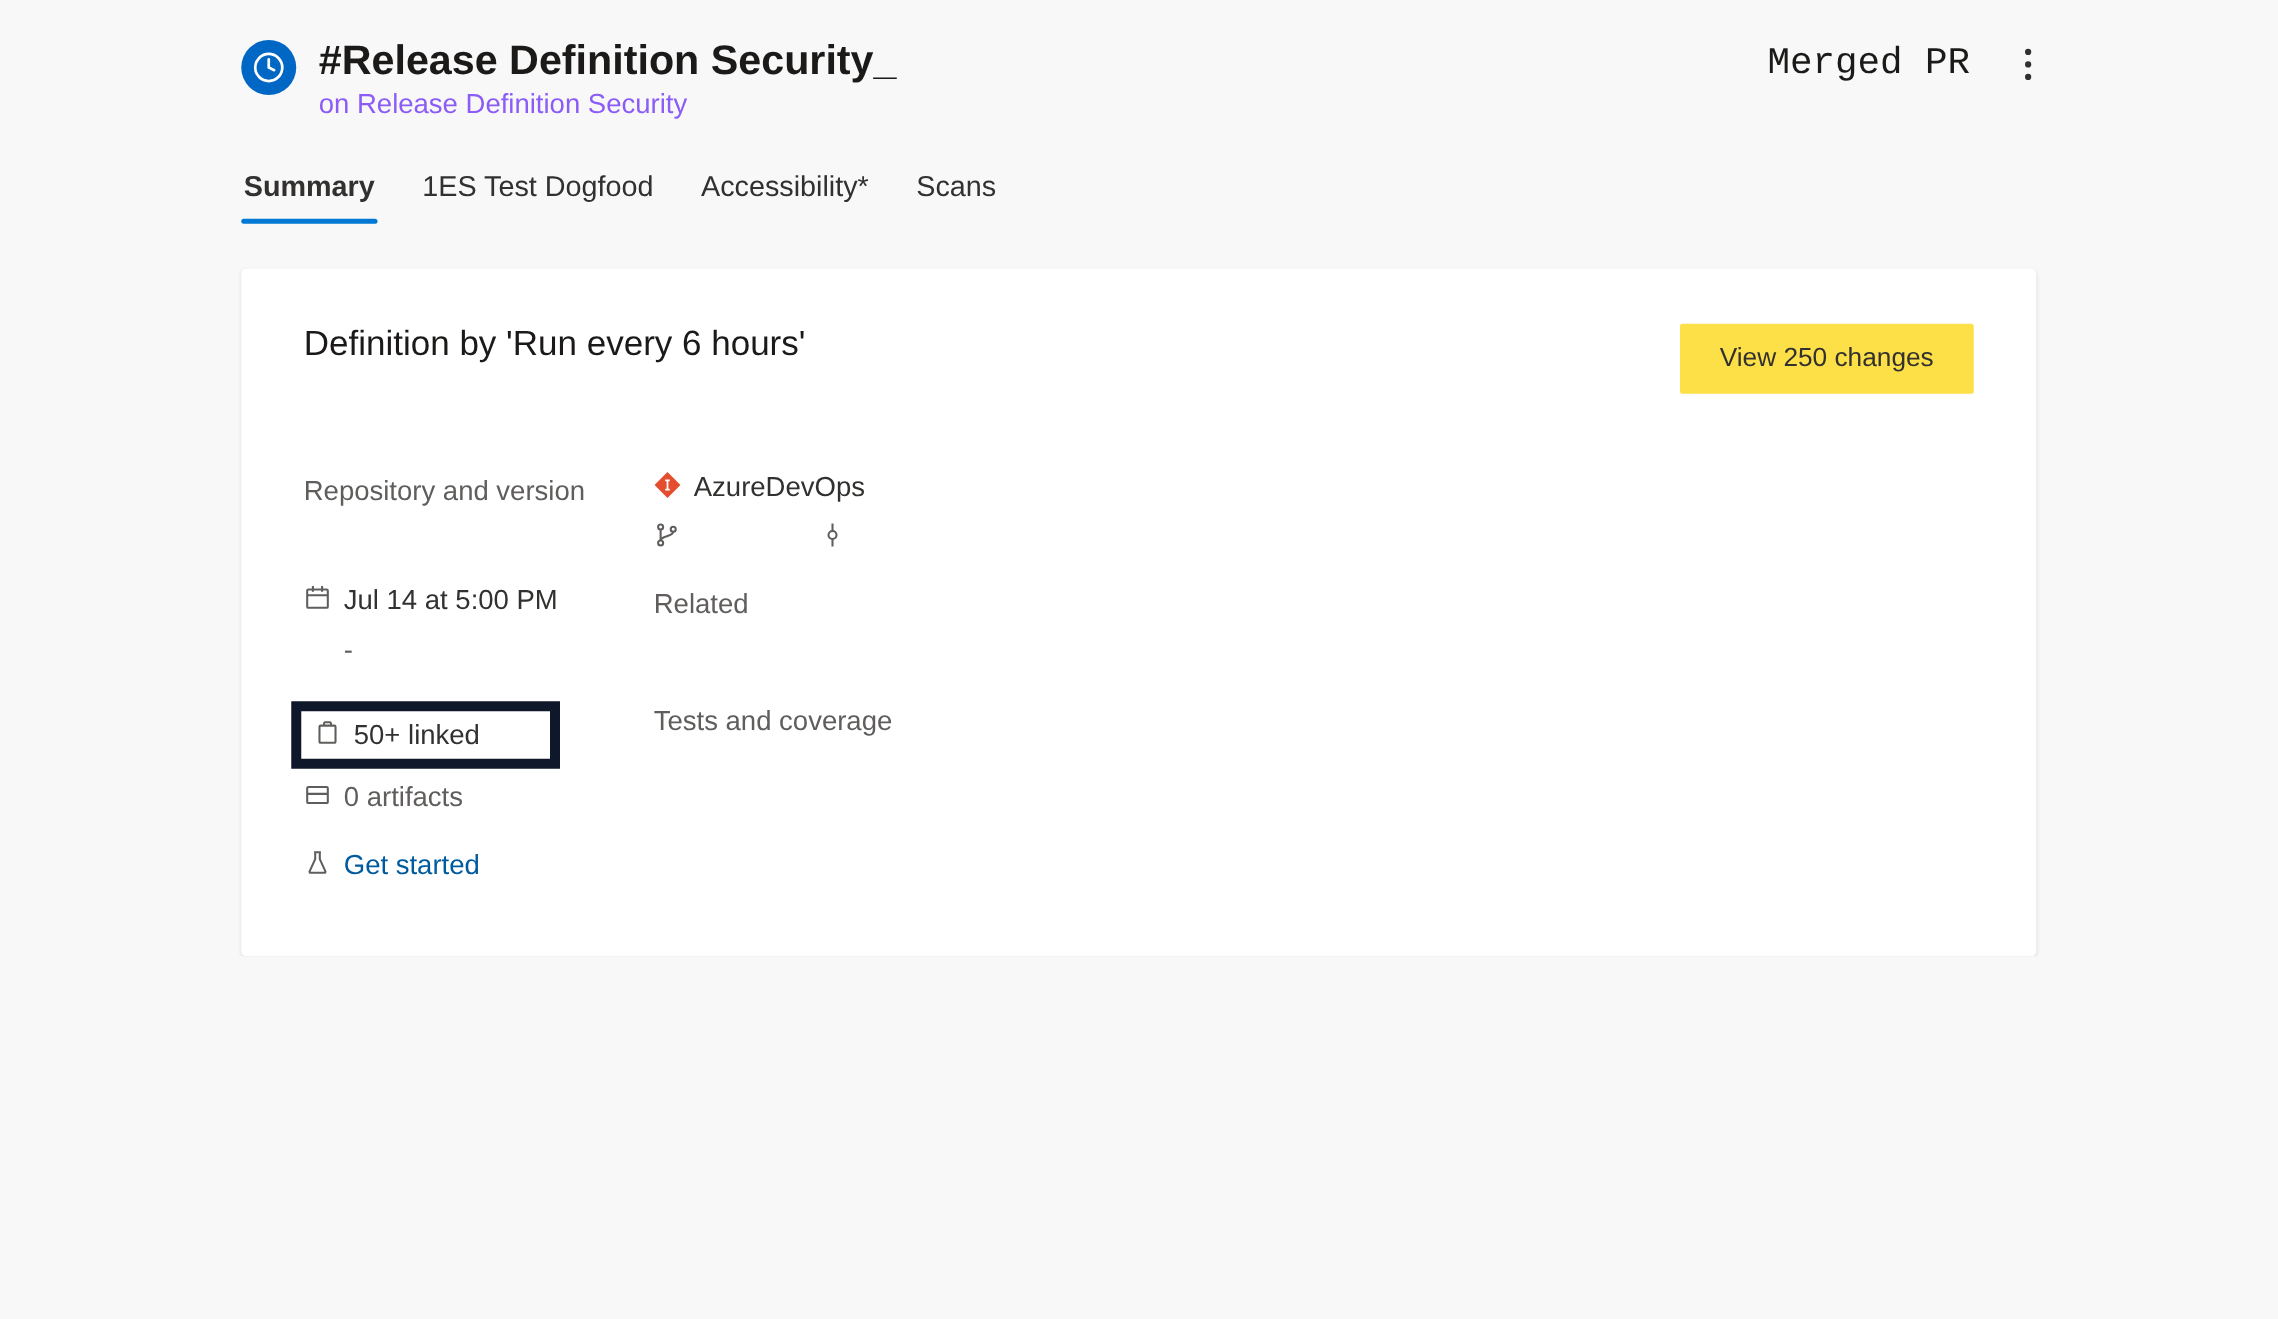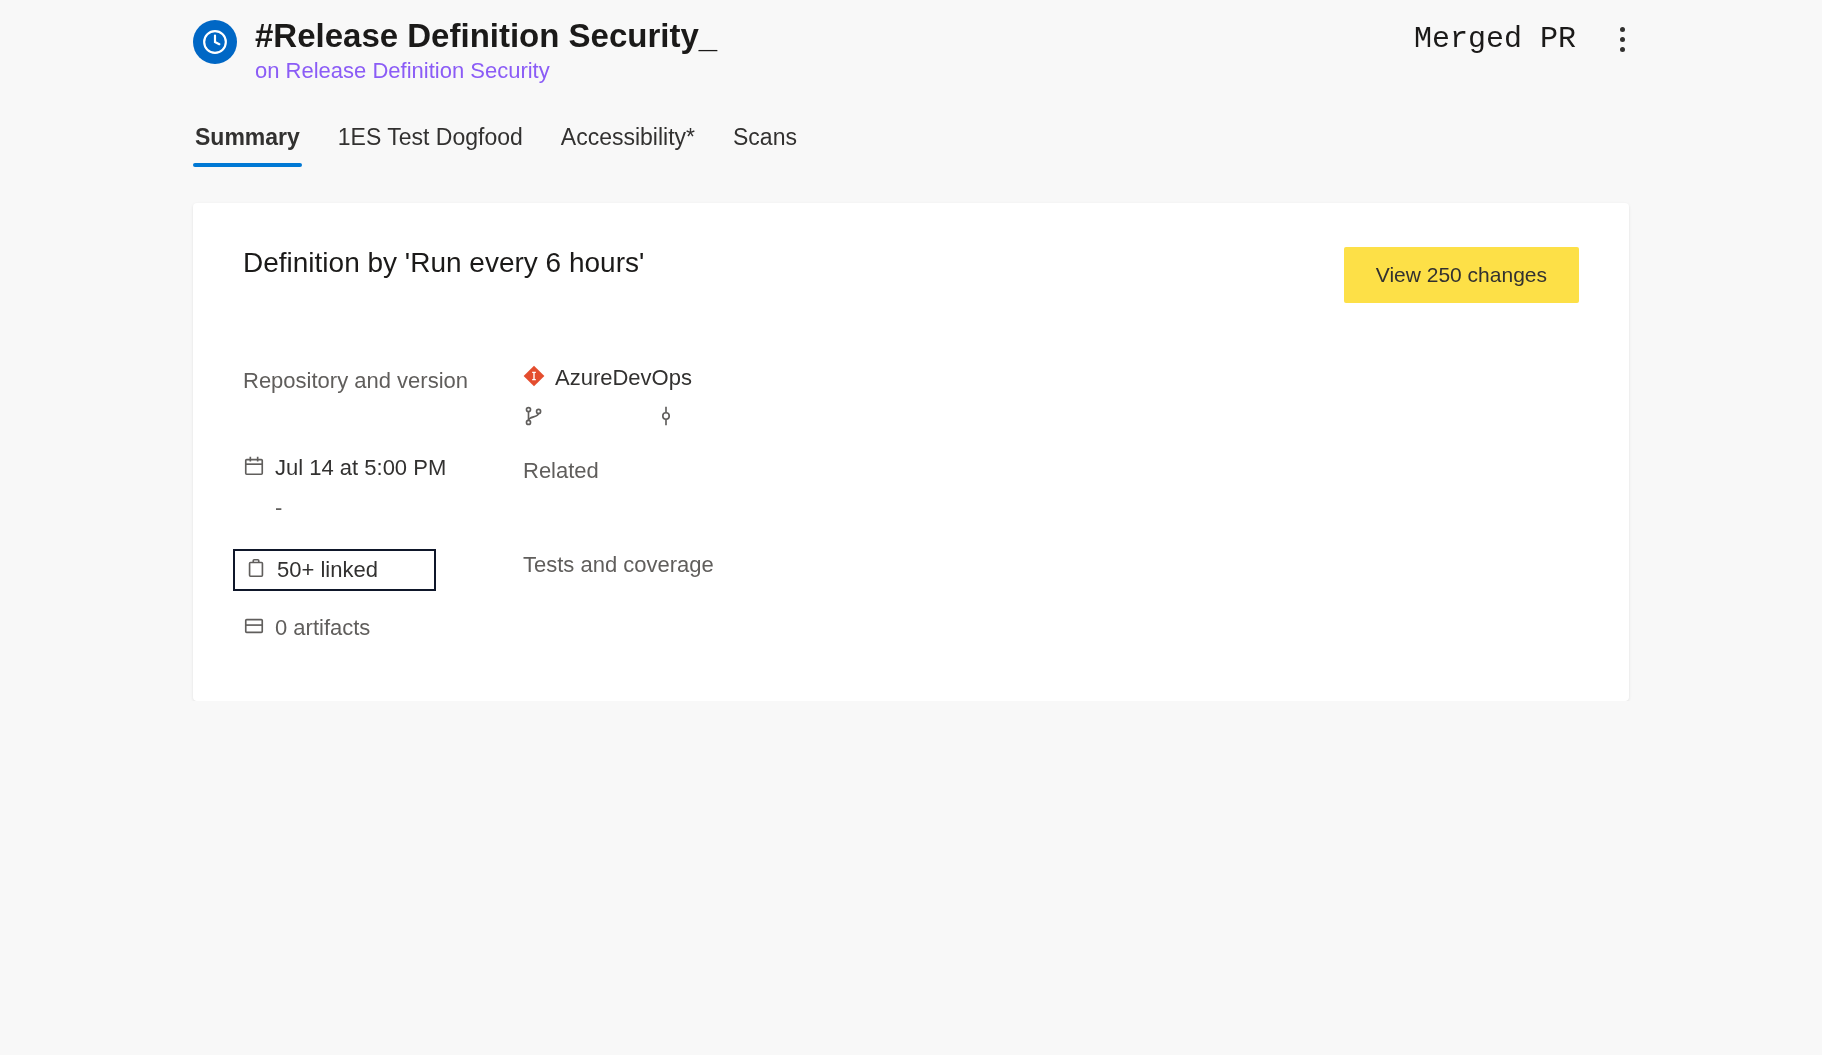--- a/index.html
+++ b/index.html
@@ -5,21 +5,21 @@
     * { box-sizing: border-box; margin: 0; padding: 0; }
     body {
       font-family: "Segoe UI", -apple-system, BlinkMacSystemFont, sans-serif;
       background: #f8f8f8;
       color: #323130;
       font-size: 16px;
     }
     .page {
       width: 1460px;
       margin: 0 auto;
-      padding: 10px 12px 0 12px;
+      padding: 22px 12px 0 12px;
     }
 
     
     .header {
       display: flex;
       align-items: flex-start;
       gap: 18px;
       padding: 6px 0 18px 0;
     }
     .header-icon {
@@ -153,25 +153,25 @@
     .val-row:last-child { margin-bottom: 0; }
     .val-link { color: #323130; cursor: pointer; }
     .val-link.blue { color: #005a9e; }
     .secondary-val { color: #605e5c; }
     .pushed-down { margin-top: 14px; }
 
     .ic { width: 22px; height: 22px; flex-shrink: 0; display: inline-block; }
 
     
     .hl-box {
-      border: 2px solid #0f172a;
+      border: 8px solid #0f172a;
       padding: 6px 56px 6px 6px;
       display: inline-flex;
       margin-left: -10px;
-      margin-bottom: 14px;
+      margin-bottom: 0;
     }
     .hl-box .val-row { margin-bottom: 0; padding-left: 4px; }
 
     svg { display: block; }
   </style>
 </head>
 <body>
 
 <div class="page">
 
@@ -281,17 +281,27 @@
             <svg viewBox="0 0 24 24" fill="none" stroke="#605e5c" stroke-width="1.8">
               <rect x="3" y="5" width="18" height="14" rx="1"></rect>
               <path d="M3 11 H21"></path>
             </svg>
           </span>
           <span>0 artifacts</span>
         </div>
       </div>
 
       <div class="detail-label">Tests and coverage</div>
+      <div class="detail-value">
+        <div class="val-row">
+          <span class="ic">
+            <svg viewBox="0 0 24 24" fill="none" stroke="#605e5c" stroke-width="1.8">
+              <path d="M9 3 H15 M10 3 V9 L5 20 a1 1 0 0 0 1 1 H18 a1 1 0 0 0 1 -1 L14 9 V3"></path>
+            </svg>
+          </span>
+          <span class="val-link blue">Get started</span>
+        </div>
+      </div>
 
     </div>
   </div>
 
 </div>
 
 </body></html>

